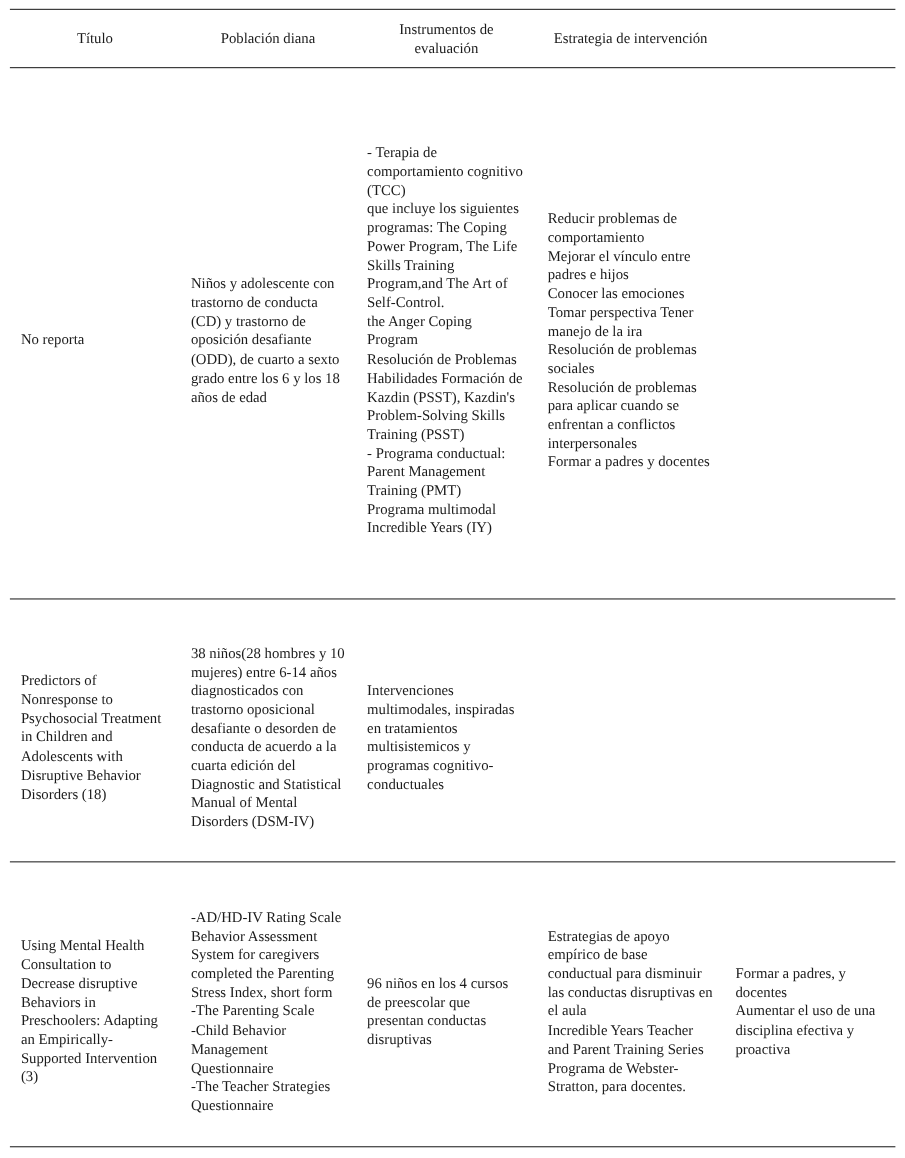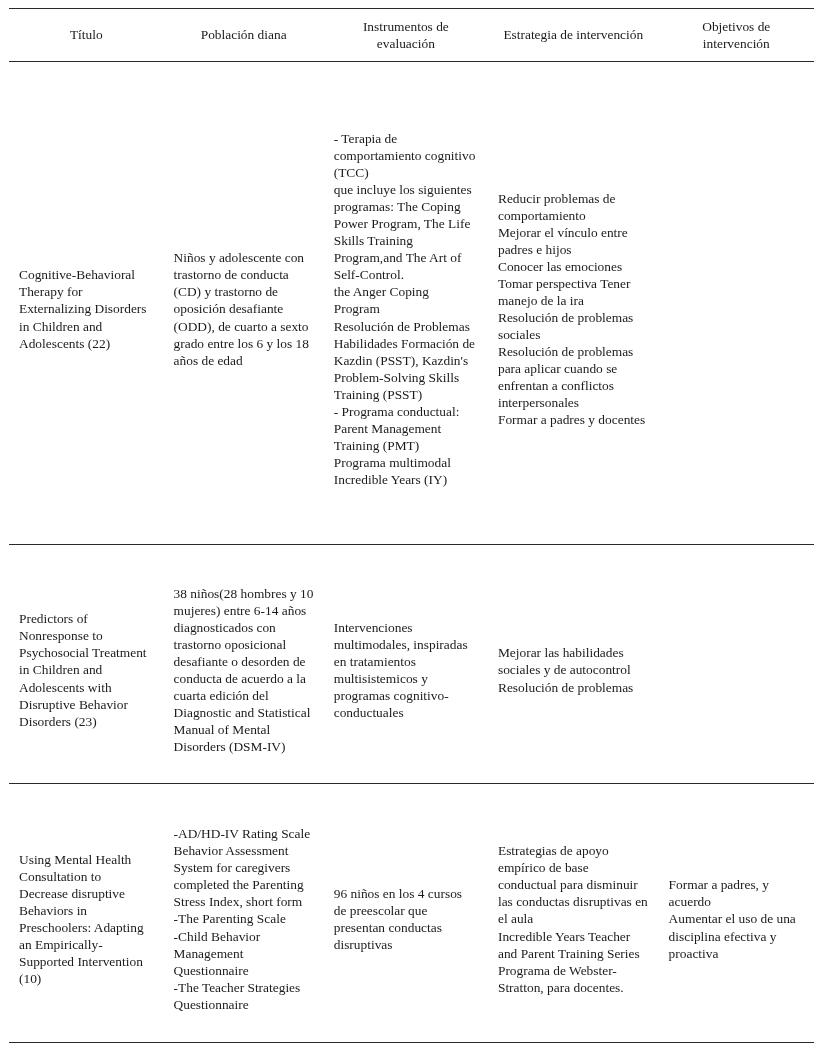--- a/index.html
+++ b/index.html
@@ -75,28 +75,25 @@
       </div>
       <div class="header-cell">
         <span class="txt">Población diana</span>
       </div>
       <div class="header-cell">
         <span class="txt">Instrumentos de evaluación</span>
       </div>
       <div class="header-cell">
         <span class="txt">Estrategia de intervención</span>
       </div>
-      <div class="header-cell">
-        <span class="txt">Objetivos de intervención</span>
-      </div>
     </div>
 
     <div class="row body-row row-1">
       <div class="cell">
-        <span class="txt">Cognitive-Behavioral Therapy for Externalizing Disorders in Children and Adolescents (22)</span>
+        <span class="txt">No reporta</span>
       </div>
       <div class="cell">
         <span class="txt">Niños y adolescente con trastorno de conducta (CD) y trastorno de oposición desafiante (ODD), de cuarto a sexto grado entre los 6 y los 18 años de edad</span>
       </div>
       <div class="cell">
         <span class="txt">- Terapia de comportamiento cognitivo (TCC)
 que incluye los siguientes programas: The Coping Power Program, The Life Skills Training Program,and The Art of Self-Control.
 the Anger Coping Program
 Resolución de Problemas Habilidades Formación de Kazdin (PSST), Kazdin's Problem-Solving Skills Training (PSST)
 - Programa conductual: Parent Management Training (PMT)
@@ -107,53 +104,49 @@
 Mejorar el vínculo entre padres e hijos
 Conocer las emociones Tomar perspectiva Tener manejo de la ira
 Resolución de problemas sociales
 Resolución de problemas para aplicar cuando se enfrentan a conflictos interpersonales
 Formar a padres y docentes</span>
       </div>
     </div>
 
     <div class="row body-row row-2">
       <div class="cell">
-        <span class="txt">Predictors of Nonresponse to Psychosocial Treatment in Children and Adolescents with Disruptive Behavior Disorders (23)</span>
+        <span class="txt">Predictors of Nonresponse to Psychosocial Treatment in Children and Adolescents with Disruptive Behavior Disorders (18)</span>
       </div>
       <div class="cell">
         <span class="txt">38 niños(28 hombres y 10 mujeres) entre 6-14 años  diagnosticados con trastorno oposicional desafiante o desorden de conducta de acuerdo a la cuarta edición del  Diagnostic and Statistical Manual of Mental Disorders (DSM-IV)</span>
       </div>
       <div class="cell">
         <span class="txt">Intervenciones multimodales, inspiradas en tratamientos multisistemicos y programas cognitivo-conductuales</span>
       </div>
-      <div class="cell">
-        <span class="txt">Mejorar las habilidades sociales y de autocontrol
-Resolución de problemas</span>
-      </div>
     </div>
 
     <div class="row body-row row-3">
       <div class="cell">
-        <span class="txt">Using Mental Health Consultation to Decrease disruptive Behaviors in Preschoolers: Adapting an Empirically-Supported Intervention (10)</span>
+        <span class="txt">Using Mental Health Consultation to Decrease disruptive Behaviors in Preschoolers: Adapting an Empirically-Supported Intervention (3)</span>
       </div>
       <div class="cell">
         <span class="txt">-AD/HD-IV Rating Scale
 Behavior Assessment System for caregivers completed the Parenting Stress Index, short form
 -The Parenting Scale
 -Child Behavior Management Questionnaire
 -The Teacher Strategies Questionnaire</span>
       </div>
       <div class="cell">
         <span class="txt">96 niños en los 4 cursos  de preescolar que presentan conductas disruptivas</span>
       </div>
       <div class="cell">
         <span class="txt">Estrategias de apoyo empírico de base conductual para disminuir las conductas disruptivas en el aula
 Incredible Years Teacher and Parent Training Series
 Programa de Webster-Stratton, para docentes.</span>
       </div>
       <div class="cell">
-        <span class="txt">Formar a padres, y acuerdo
+        <span class="txt">Formar a padres, y docentes
 Aumentar el uso de una disciplina efectiva y proactiva</span>
       </div>
     </div>
 
   </div>
 </div>
 
 </body></html>

